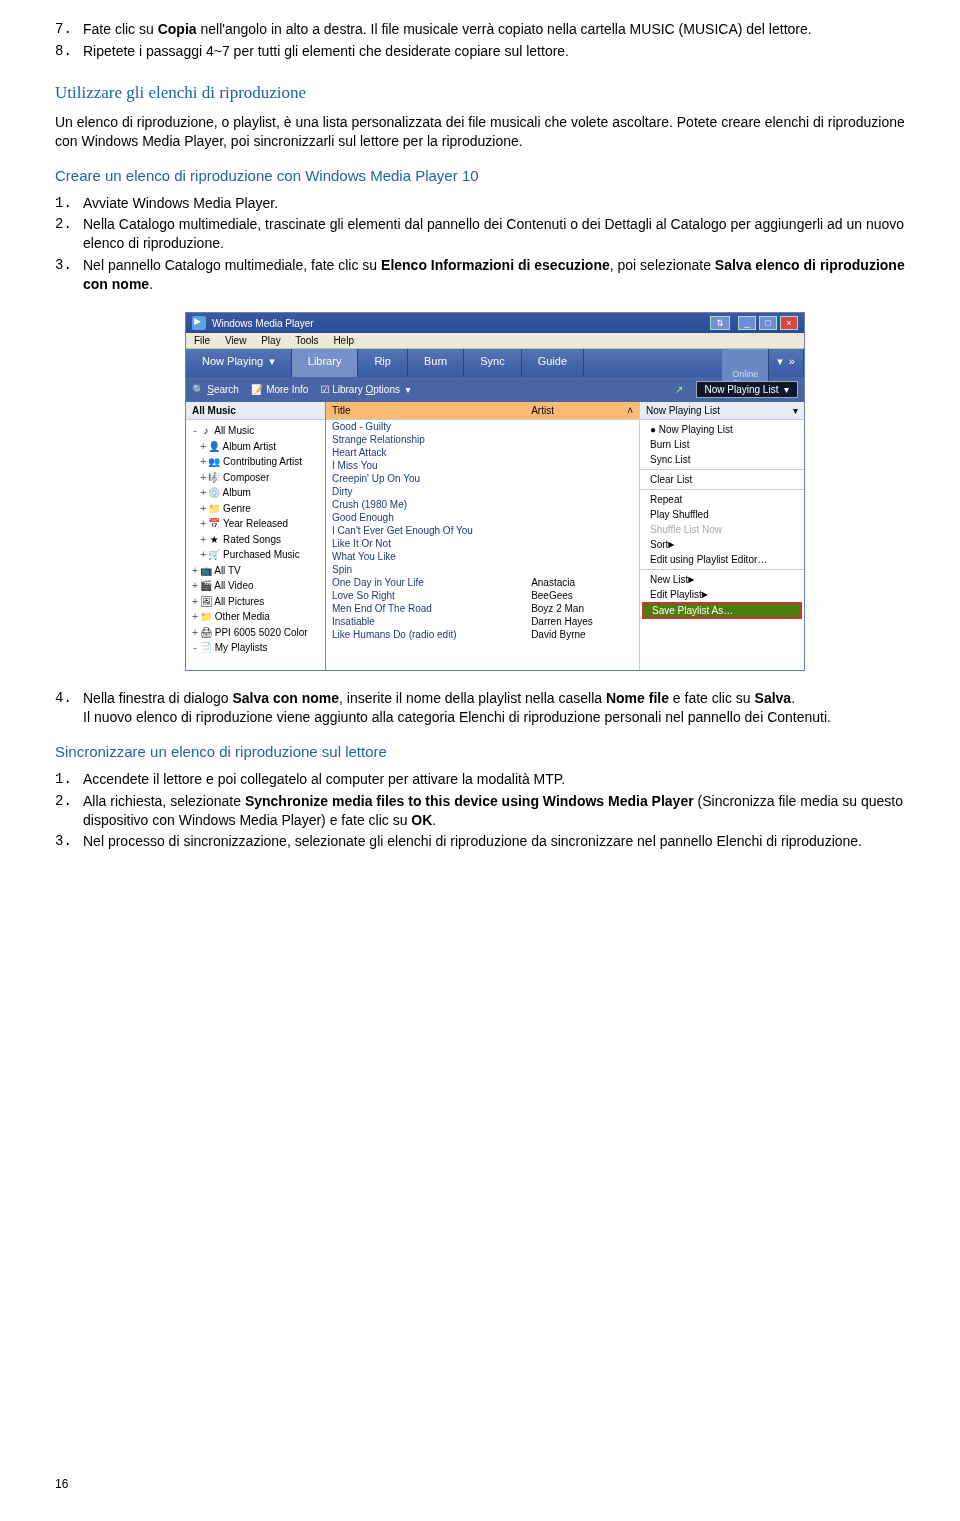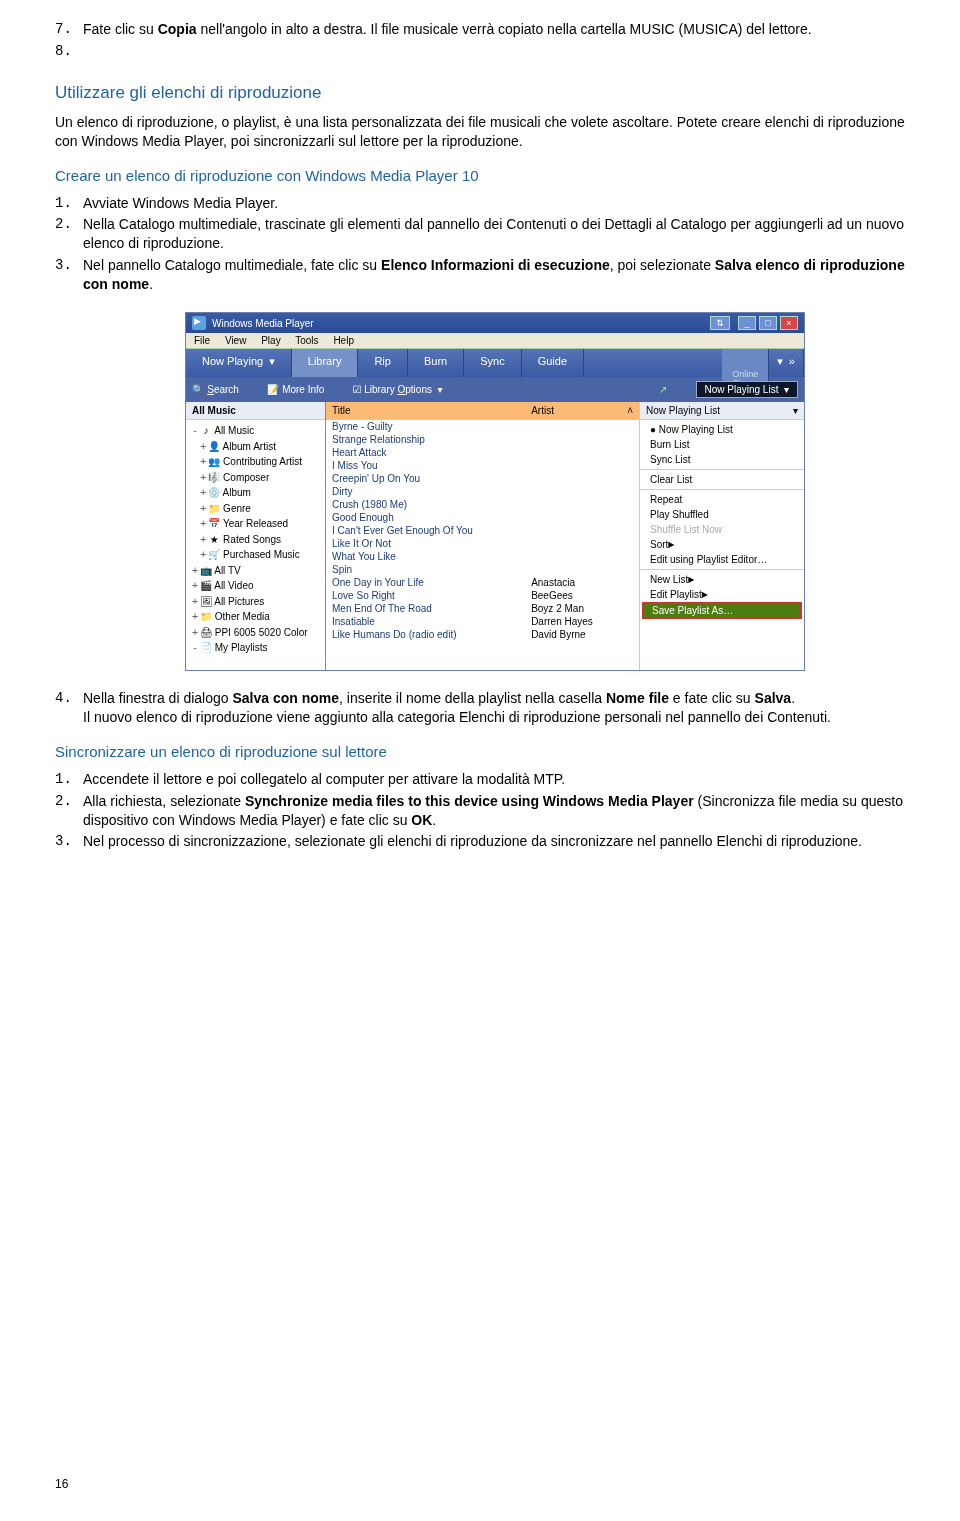--- a/index.html
+++ b/index.html
@@ -9,38 +9,38 @@
     color: #000;
     background: #fff;
     width: 960px;
     min-height: 1521px;
     padding: 20px 55px 30px 55px;
     position: relative;
   }
   .ol-num { font-family: "Courier New", monospace; padding-right: 8px; display:inline-block; min-width:28px;}
   .para { line-height: 1.35; margin-bottom: 4px; }
   .li { display: flex; line-height: 1.35; margin-bottom: 3px; }
-  .h-blue { color: #1e63a8; font-size: 17px; margin-top: 22px; margin-bottom: 10px; font-weight: normal;}
+  .h-blue { color: #1e63a8; font-size: 17px; margin-top: 22px; margin-bottom: 10px; font-weight: normal; font-family: Liberation Serif, serif;}
   .h-blue2 { color: #1e63a8; font-size: 15px; margin-top: 16px; margin-bottom: 10px; font-weight: normal;}
   .b { font-weight: bold; }
   .wmp-window { width: 620px; margin: 18px auto 18px 130px; border:1px solid #6b7fb3; background:#2c4278; font-size:10px; color:#000;}
   .wmp-titlebar { background: linear-gradient(#3a5aa4,#2a4b95); color:#fff; padding:3px 6px; display:flex; align-items:center; justify-content:space-between; }
   .wmp-titlebar .t { display:flex; align-items:center; gap:6px;}
   .wmp-icon { width:14px; height:14px; background:#5aa3e0; border-radius:2px; display:inline-block; position:relative;}
   .wmp-icon::after{content:"▶"; position:absolute; left:2px; top:0; font-size:9px; color:#fff;}
   .wmp-winbtns { display:flex; gap:3px;}
   .wmp-winbtns span{ width:18px;height:14px; background:#6f8fd4;border:1px solid #adc; display:flex;align-items:center;justify-content:center;color:#fff;font-size:9px;}
   .wmp-winbtns span.close{background:#d44;}
   .wmp-menu{ background:#ece9d8; padding:2px 8px; border-bottom:1px solid #aca; color:#000;}
   .wmp-menu span{margin-right:12px;}
   .wmp-tabs{ background: linear-gradient(#5574b6,#3a5aa4); padding:0; display:flex; color:#fff; height:28px; align-items:stretch;}
   .wmp-tab{ padding:6px 16px; border-right:1px solid #2e447f; font-size:11px;}
   .wmp-tab.active{ background:#7690c8;text-align:center;}
   .wmp-tab.online{ margin-left:auto; background:#6a88c4; color:#cde; text-align:center; font-size:9px; line-height:1; padding:21px 10px;}
-  .wmp-toolbar{ background:#4a65a5; color:#fff; padding:4px 6px; display:flex; align-items:center; gap:28px; font-size:10px;}
+  .wmp-toolbar{ background:#4a65a5; color:#fff; padding:4px 6px; display:flex; align-items:center; gap:12px; font-size:10px;}
   .wmp-toolbar .sep{flex:1;}
   .wmp-body{ display:flex; background:#fff; height:268px;}
   .wmp-left{ width:140px; background:#fff; border-right:1px solid #22c55e; overflow:hidden;}
   .wmp-left .hdr{ background:#e8ecf4; padding:3px 6px; font-weight:bold; border-bottom:1px solid #ccc;}
   .wmp-tree{padding:3px 4px; font-size:10px; line-height:1.55;}
   .wmp-tree .row{white-space:nowrap;}
   .wmp-tree .pm{display:inline-block;width:10px;text-align:center;color:#666;font-family:monospace;}
   .wmp-tree .ic{display:inline-block;width:12px;text-align:center;}
   .wmp-mid{ flex:1; background:#fff; overflow:hidden;}
   .wmp-mid table{width:100%; border-collapse:collapse; font-size:10px;}
@@ -61,20 +61,21 @@
 <body>
 
 <div class="li">
   <span class="ol-num">7.</span>
   <span>
     <span>Fate clic su </span><span class="b">Copia</span><span> nell'angolo in alto a destra. Il file musicale verrà copiato nella cartella MUSIC (MUSICA) del lettore.</span>
   </span>
 </div>
 <div class="li">
   <span class="ol-num">8.</span>
+  <span>Ripetete i passaggi 4~7 per tutti gli elementi che desiderate copiare sul lettore.</span>
 </div>
 
 <div class="h-blue">Utilizzare gli elenchi di riproduzione</div>
 <div class="para">Un elenco di riproduzione, o playlist, è una lista personalizzata dei file musicali che volete ascoltare. Potete creare elenchi di riproduzione con Windows Media Player, poi sincronizzarli sul lettore per la riproduzione.</div>
 
 <div class="h-blue2">Creare un elenco di riproduzione con Windows Media Player 10</div>
 
 <div class="li">
   <span class="ol-num">1.</span>
   <span>Avviate Windows Media Player.</span>
@@ -155,21 +156,21 @@
       <table>
         <thead>
             <tr>
           <th>Title</th>
           <th>Artist</th>
           <th style="width:14px">˄</th>
         </tr>
           </thead>
         <tbody id="songs-body">
             <tr>
-              <td>Byrne - Guilty</td>
+              <td>Good - Guilty</td>
               <td style="color:#000"></td>
               <td></td>
             </tr>
             <tr>
               <td>Strange Relationship</td>
               <td style="color:#000"></td>
               <td></td>
             </tr>
             <tr>
               <td>Heart Attack</td>

